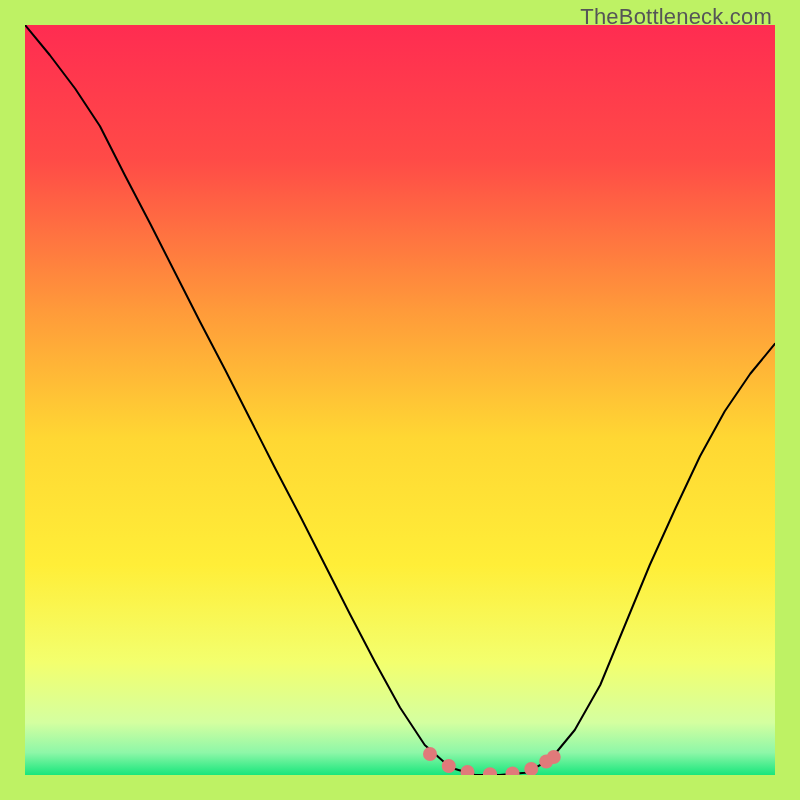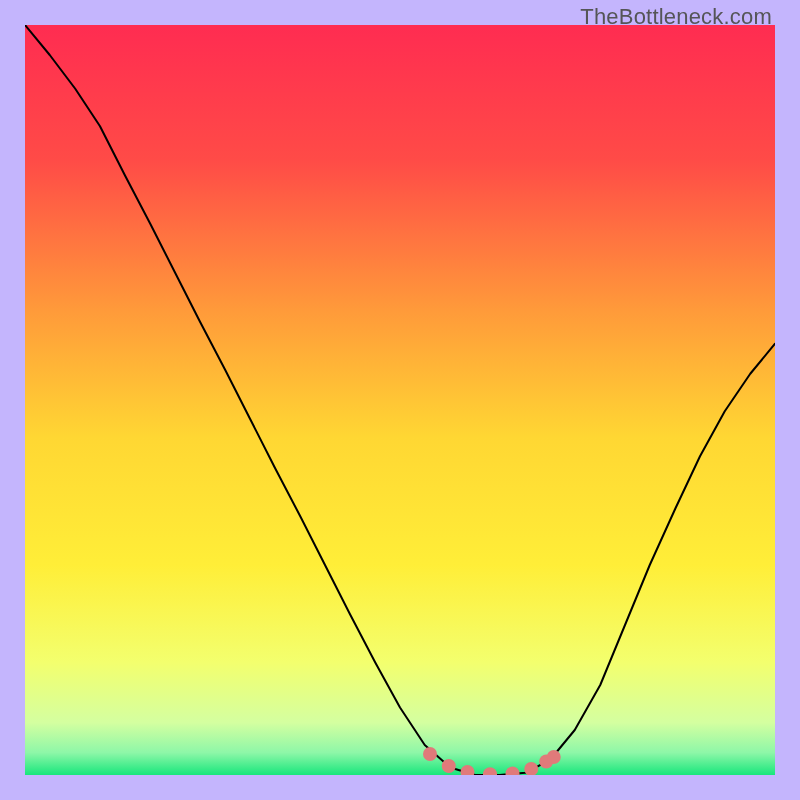--- a/index.html
+++ b/index.html
@@ -8,21 +8,21 @@
     width: 800px;
     height: 800px;
     background: #000;
     font-family: Arial, Helvetica, sans-serif;
     overflow: hidden;
   }
   .outer {
     position: relative;
     width: 800px;
     height: 800px;
-    background: #c4b5fd;
+    background: #bef264;
   }
   .plot {
     position: absolute;
     left: 25px;
     top: 25px;
     width: 750px;
     height: 750px;
     overflow: hidden;
   }
   .watermark {

